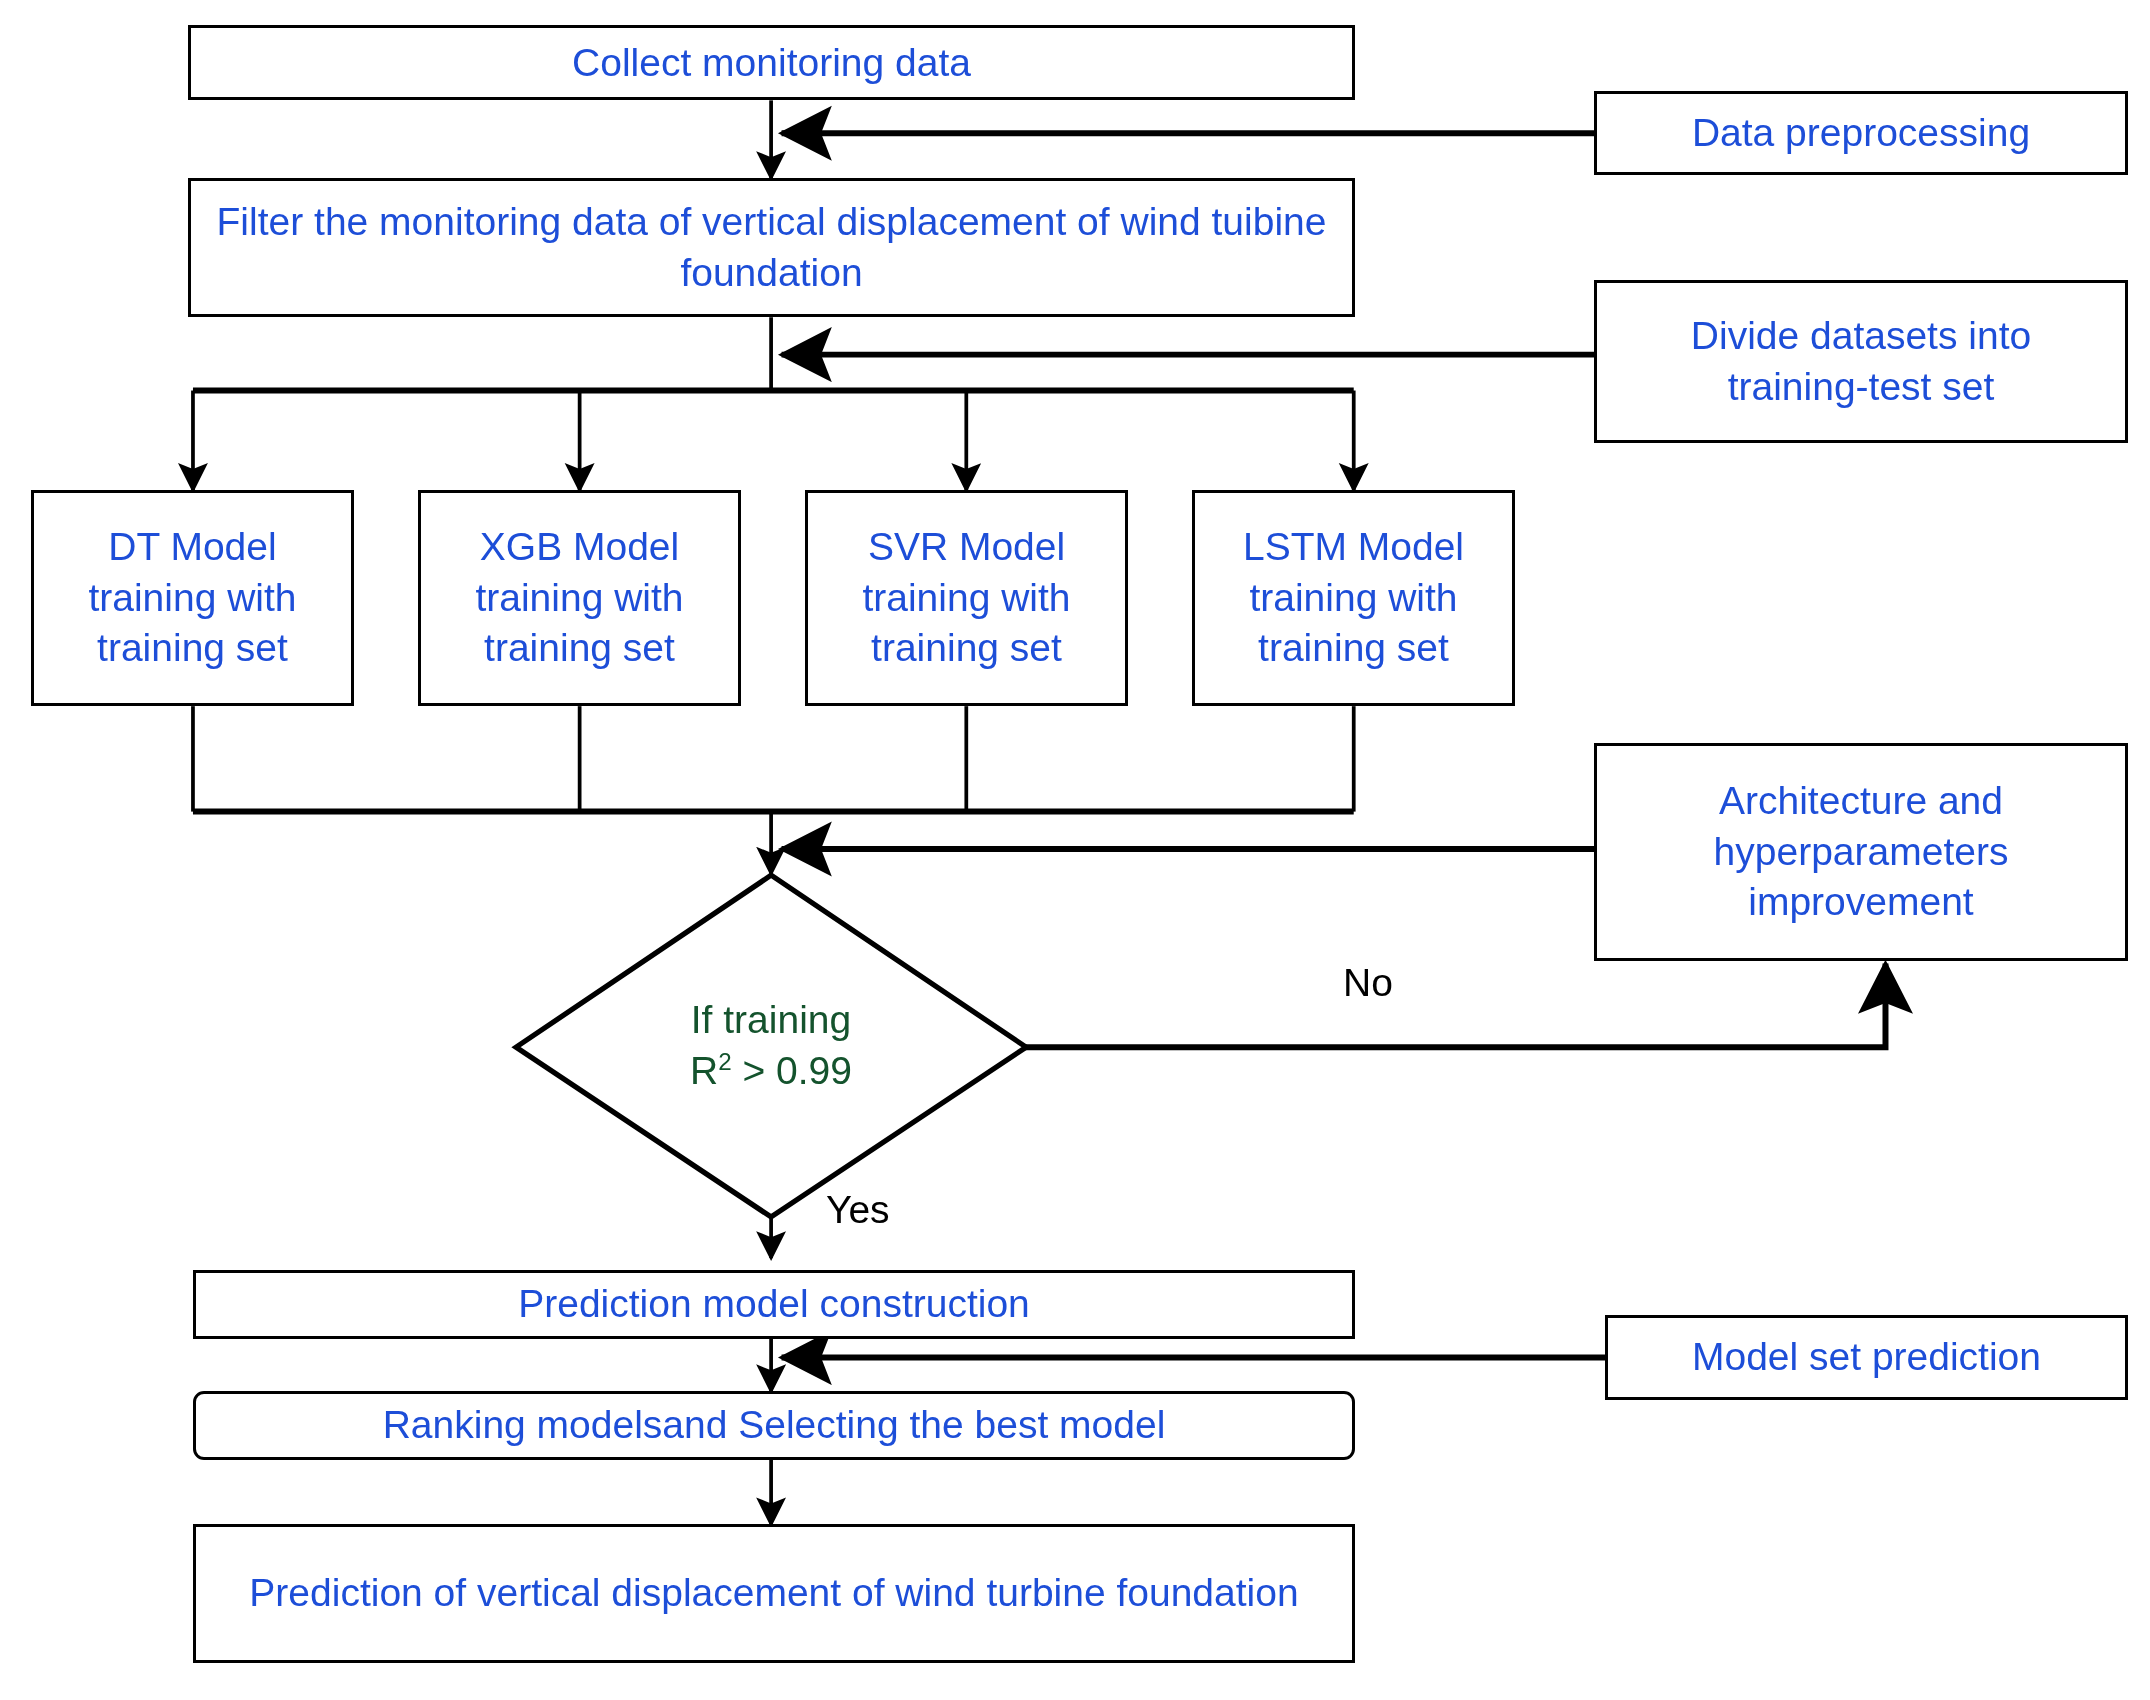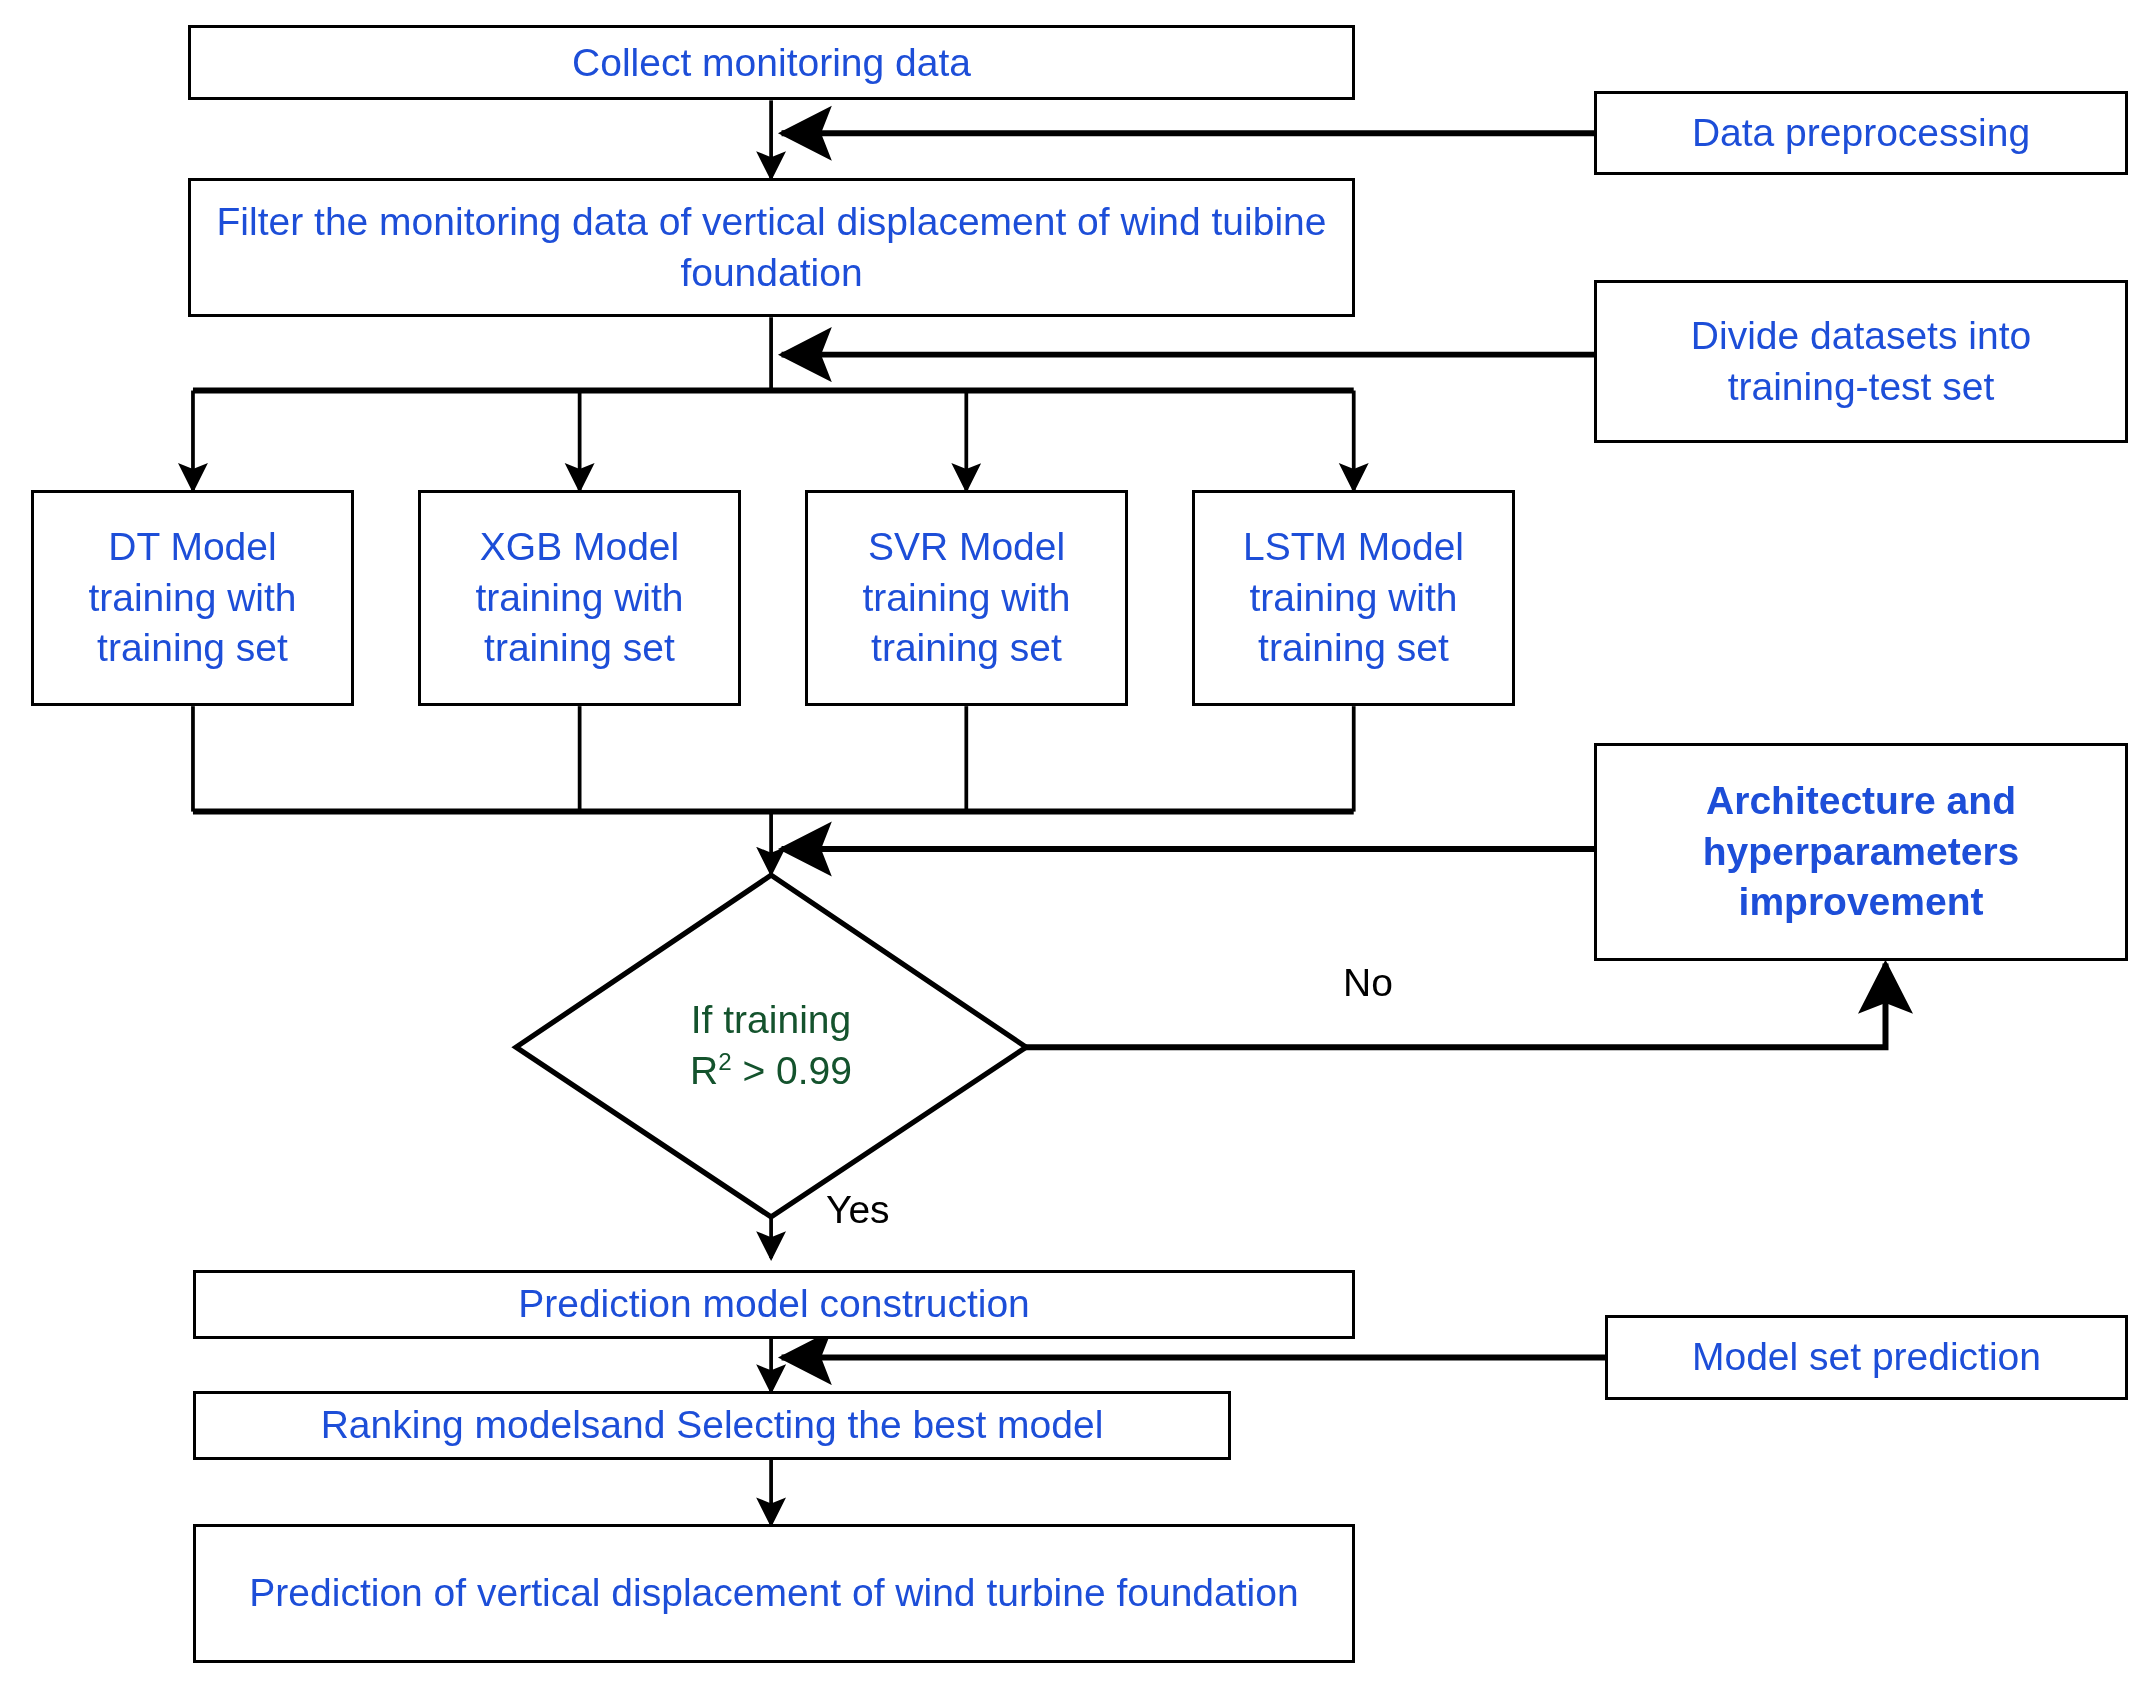--- a/index.html
+++ b/index.html
@@ -164,38 +164,38 @@
     </div>
   </div>
 
   <div class="edge-label" style="left:1343px; top:961px;">No</div>
   <div class="edge-label" style="left:826px; top:1188px;">Yes</div>
 
   <div class="node" style="left:193px; top:1270px; width:1162px; height:69px;">
     <span class="label">Prediction model construction</span>
   </div>
 
-  <div class="node" style="left:193px; top:1391px; width:1038px; height:69px;">
+  <div class="node" style="left:193px; top:1391px; width:1162px; height:69px;border-radius:11px;">
     <span class="label">Ranking modelsand Selecting the best model</span>
   </div>
 
   <div class="node" style="left:193px; top:1524px; width:1162px; height:139px;">
     <span class="label">Prediction of vertical displacement of wind turbine foundation</span>
   </div>
 
   <div class="node" style="left:1594px; top:91px; width:534px; height:84px;">
     <span class="label">Data preprocessing</span>
   </div>
 
   <div class="node" style="left:1594px; top:280px; width:534px; height:163px; flex-direction:column;">
     <span class="label">Divide datasets into</span>
     <span class="label">training-test set</span>
   </div>
 
-  <div class="node" style="left:1594px; top:743px; width:534px; height:218px; flex-direction:column;font-weight:bold;">
+  <div class="node" style="left:1594px; top:743px; width:534px; height:218px; flex-direction:column;">
     <span class="label">Architecture and</span>
     <span class="label">hyperparameters</span>
     <span class="label">improvement</span>
   </div>
 
   <div class="node" style="left:1605px; top:1315px; width:523px; height:85px;">
     <span class="label">Model set prediction</span>
   </div>
 
 </div>

